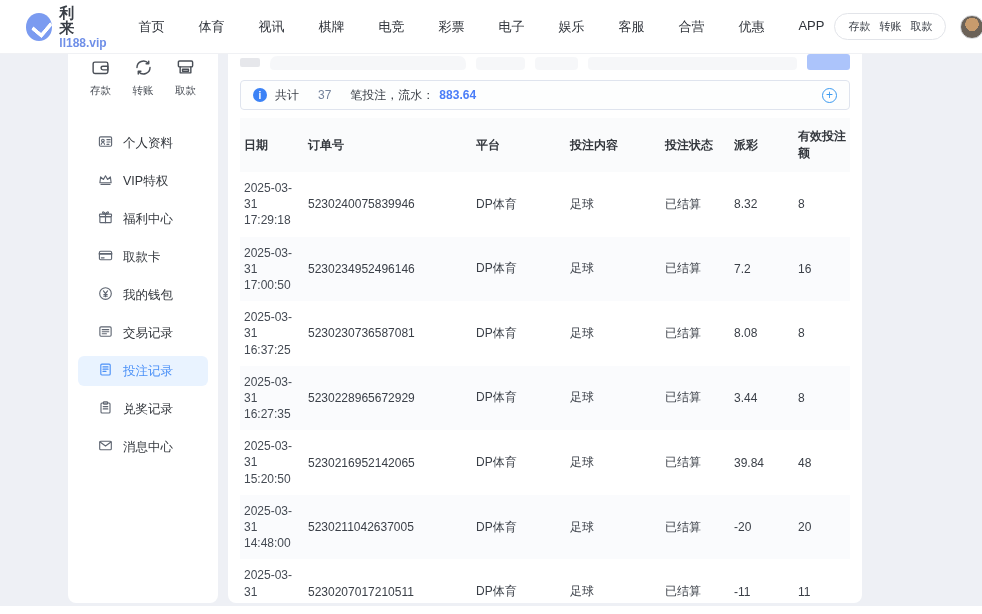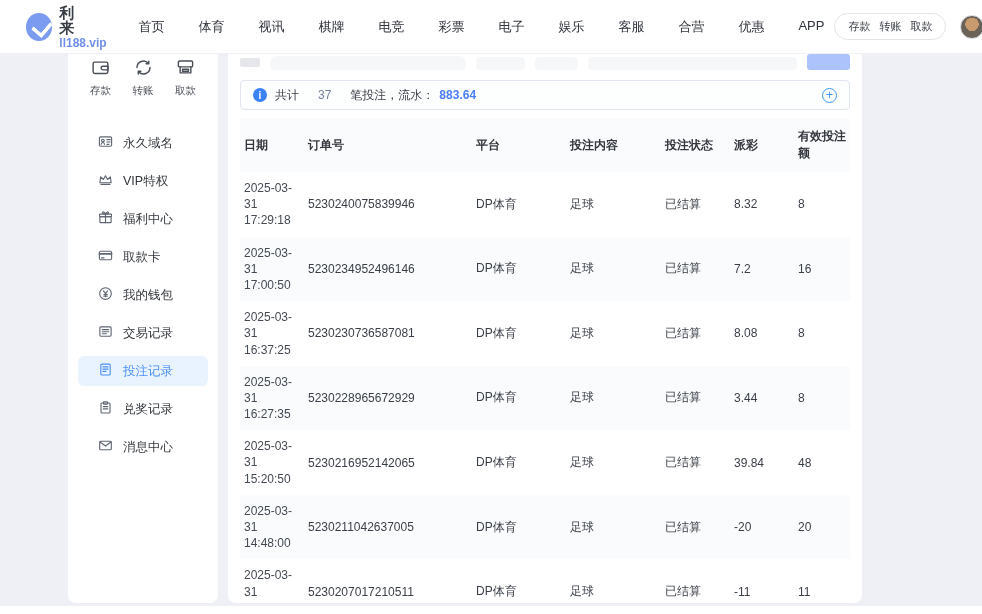--- a/index.html
+++ b/index.html
@@ -130,21 +130,21 @@
                  <span class="qa-label">取款</span>
       </div>
     </div>
   <div class="menu" id="sidebar-menu">
       <div class="menu-item">
         <span><svg viewBox="0 0 16 16" fill="none" stroke-width="1.2" stroke-linecap="round" stroke-linejoin="round">
             <rect x="1.5" y="3" width="13" height="10" rx="1.3"></rect>
             <circle cx="5.2" cy="7" r="1.4"></circle>
             <path d="M3.4 11c.4-1.4 1-2 1.8-2s1.4.6 1.8 2M9.5 6h3.5M9.5 8.5h3.5M9.5 11h2.2"></path>
           </svg></span>
-                 <span>永久域名</span>
+                 <span>个人资料</span>
       </div>
       <div class="menu-item">
         <span><svg viewBox="0 0 16 16" fill="none" stroke-width="1.2" stroke-linecap="round" stroke-linejoin="round">
             <path d="M2 11.5 L2.8 5.2 L5.8 8 L8 4 L10.2 8 L13.2 5.2 L14 11.5 Z"></path>
             <path d="M3.2 13.2h9.6"></path>
           </svg></span>
                  <span>VIP特权</span>
       </div>
       <div class="menu-item">
         <span><svg viewBox="0 0 16 16" fill="none" stroke-width="1.2" stroke-linecap="round" stroke-linejoin="round">

